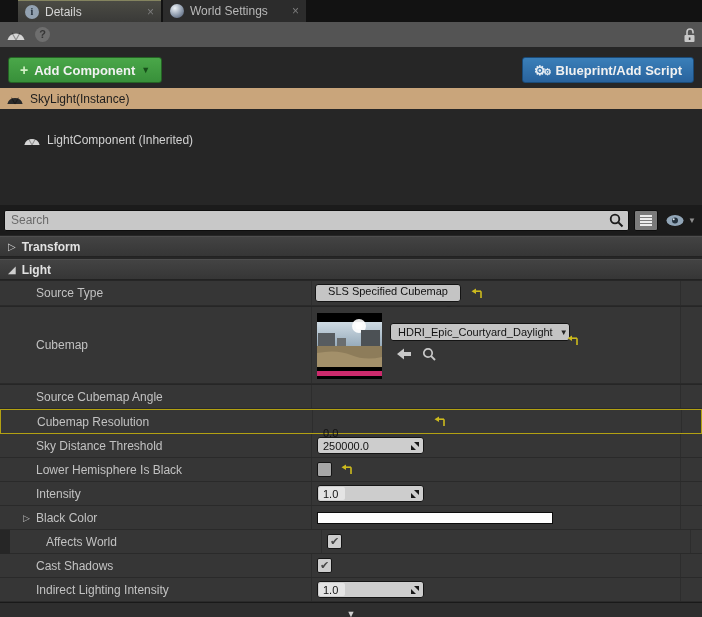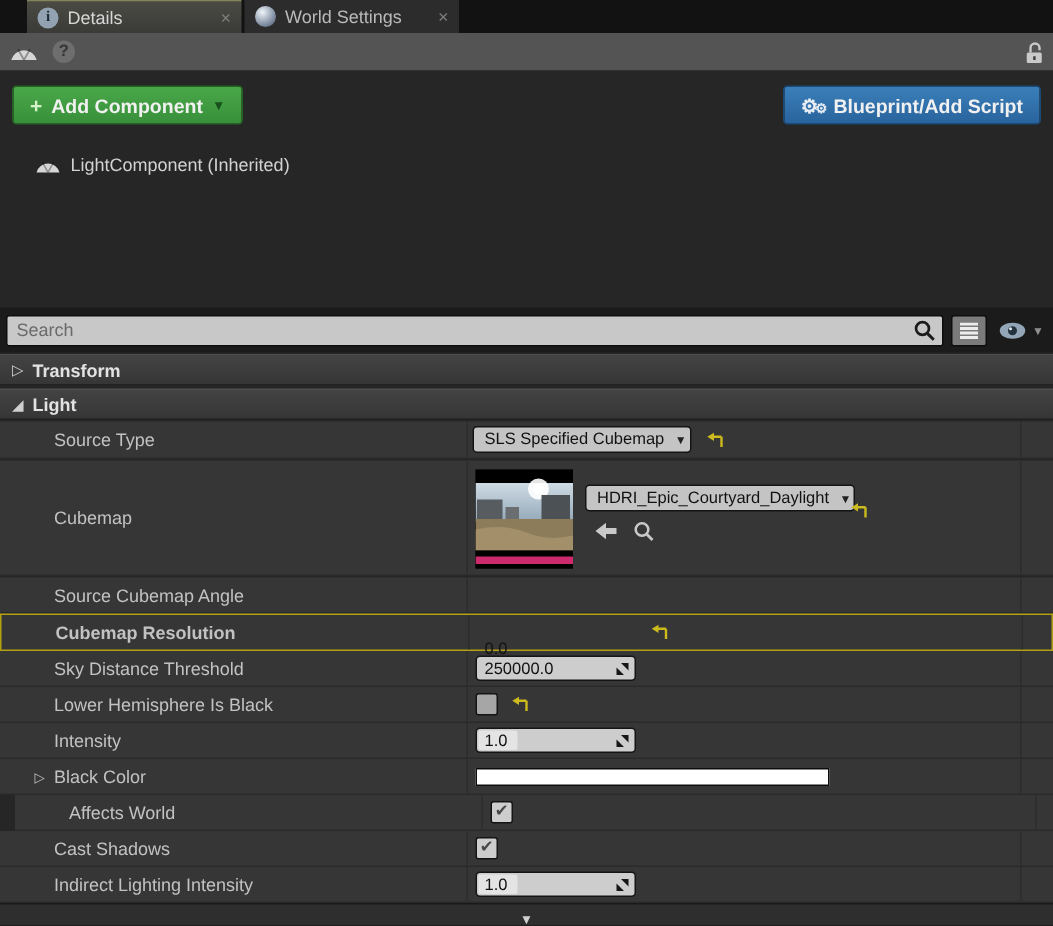--- a/index.html
+++ b/index.html
@@ -157,21 +157,27 @@
       <span class="plus">+</span>
       <span>Add Component</span>
       <span class="caret">▼</span>
     </div>
     <div class="btn btn-bp">
       <span class="gears"><span>⚙</span><span class="g2">⚙</span></span>
       <span>Blueprint/Add Script</span>
     </div>
   </div>
 
-  <div class="tree-row child" style="top:99px; height:21px;">
+  <div class="tree-row flag-on" style="top:88px; height:21px;">
+    <svg class="dome" width="18" height="12" viewBox="0 0 20 13">
+        <use href="#dome-shape"></use>
+      </svg>
+    <span>SkyLight(Instance)</span>
+  </div>
+  <div class="tree-row child" style="top:129px; height:21px;">
     <svg class="dome" width="18" height="12" viewBox="0 0 20 13">
         <use href="#dome-shape"></use>
       </svg>
     <span>LightComponent (Inherited)</span>
   </div>
 
   <div class="searchbar">
     <div class="search-wrap">
       <input class="search-input" placeholder="Search" style="">
       <svg class="search-mag" width="15" height="15" viewBox="0 0 15 15">
@@ -201,21 +207,21 @@
     <span class="tri">▷</span>
     <span>Transform</span>
   </div>
   <div class="cat" style="top:259px;">
     <span class="tri">◢</span>
     <span>Light</span>
   </div>
 
   <div class="prop-row" style="top:281px; height:25px;">
     <span class="plabel">Source Type</span>
-    <div class="combo" style="left:315px; top:3px; width:146px;">
+    <div class="combo" style="left:315px; top:3px; width:146px;flex-direction:column;">
       <span>SLS Specified Cubemap</span>
       <span class="caret">▼</span>
     </div>
     <svg class="reset" style="left:470px; top:6px;" viewBox="0 0 14 11">
         <use href="#reset-shape"></use>
       </svg>
   </div>
 
   <div class="prop-row" style="top:307px; height:77px;">
     <span class="plabel">Cubemap</span>
@@ -261,21 +267,21 @@
   <div class="prop-row" style="top:385px; height:24px;">
     <span class="plabel">Source Cubemap Angle</span>
     <div class="spin" style="top:3px;margin-top:36px;">
       <span class="txt">0.0</span>
       <svg class="spinner" width="10" height="10" viewBox="0 0 10 10">
           <use href="#spinner-shape"></use>
         </svg>
     </div>
   </div>
 
-  <div class="prop-row flag-on" style="top:409px; height:25px;font-weight:bold;">
+  <div class="prop-row flag-on" style="top:409px; height:25px;">
     <span class="plabel">Cubemap Resolution</span>
     <svg class="reset" style="left:432px; top:5px;" viewBox="0 0 14 11">
         <use href="#reset-shape"></use>
       </svg>
   </div>
 
   <div class="prop-row" style="top:434px; height:24px;">
     <span class="plabel">Sky Distance Threshold</span>
     <div class="spin" style="top:3px;">
       <span class="txt">250000.0</span>

